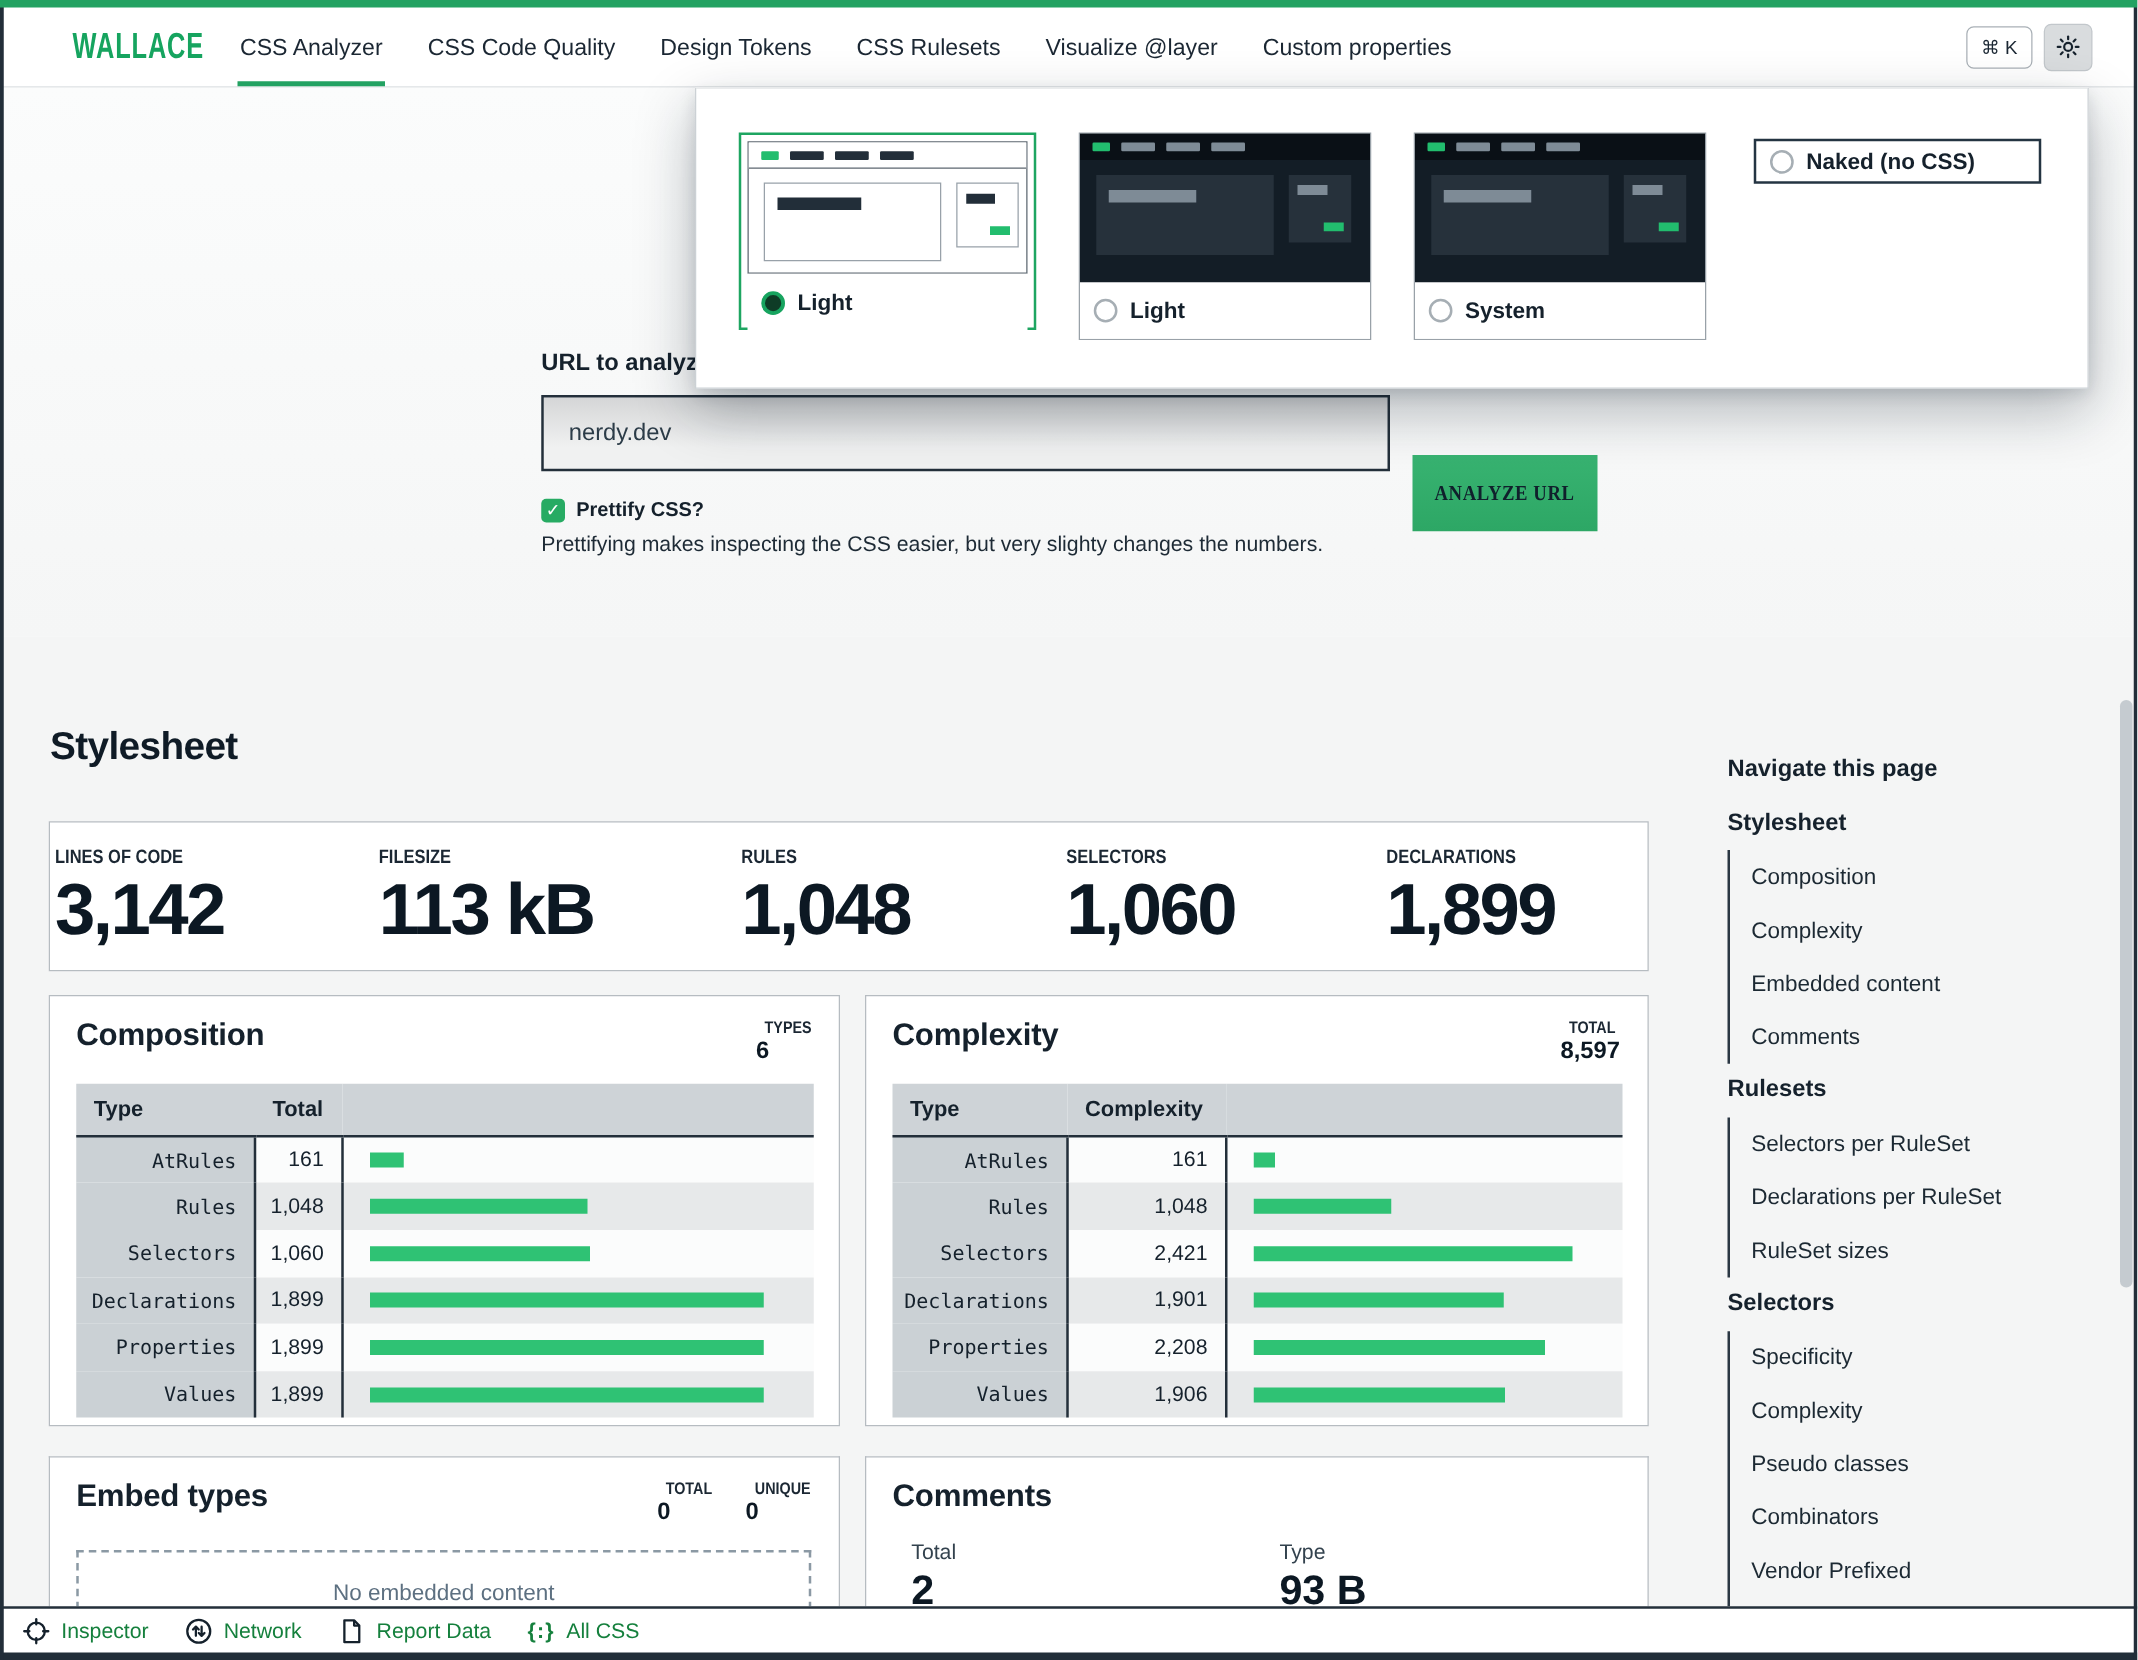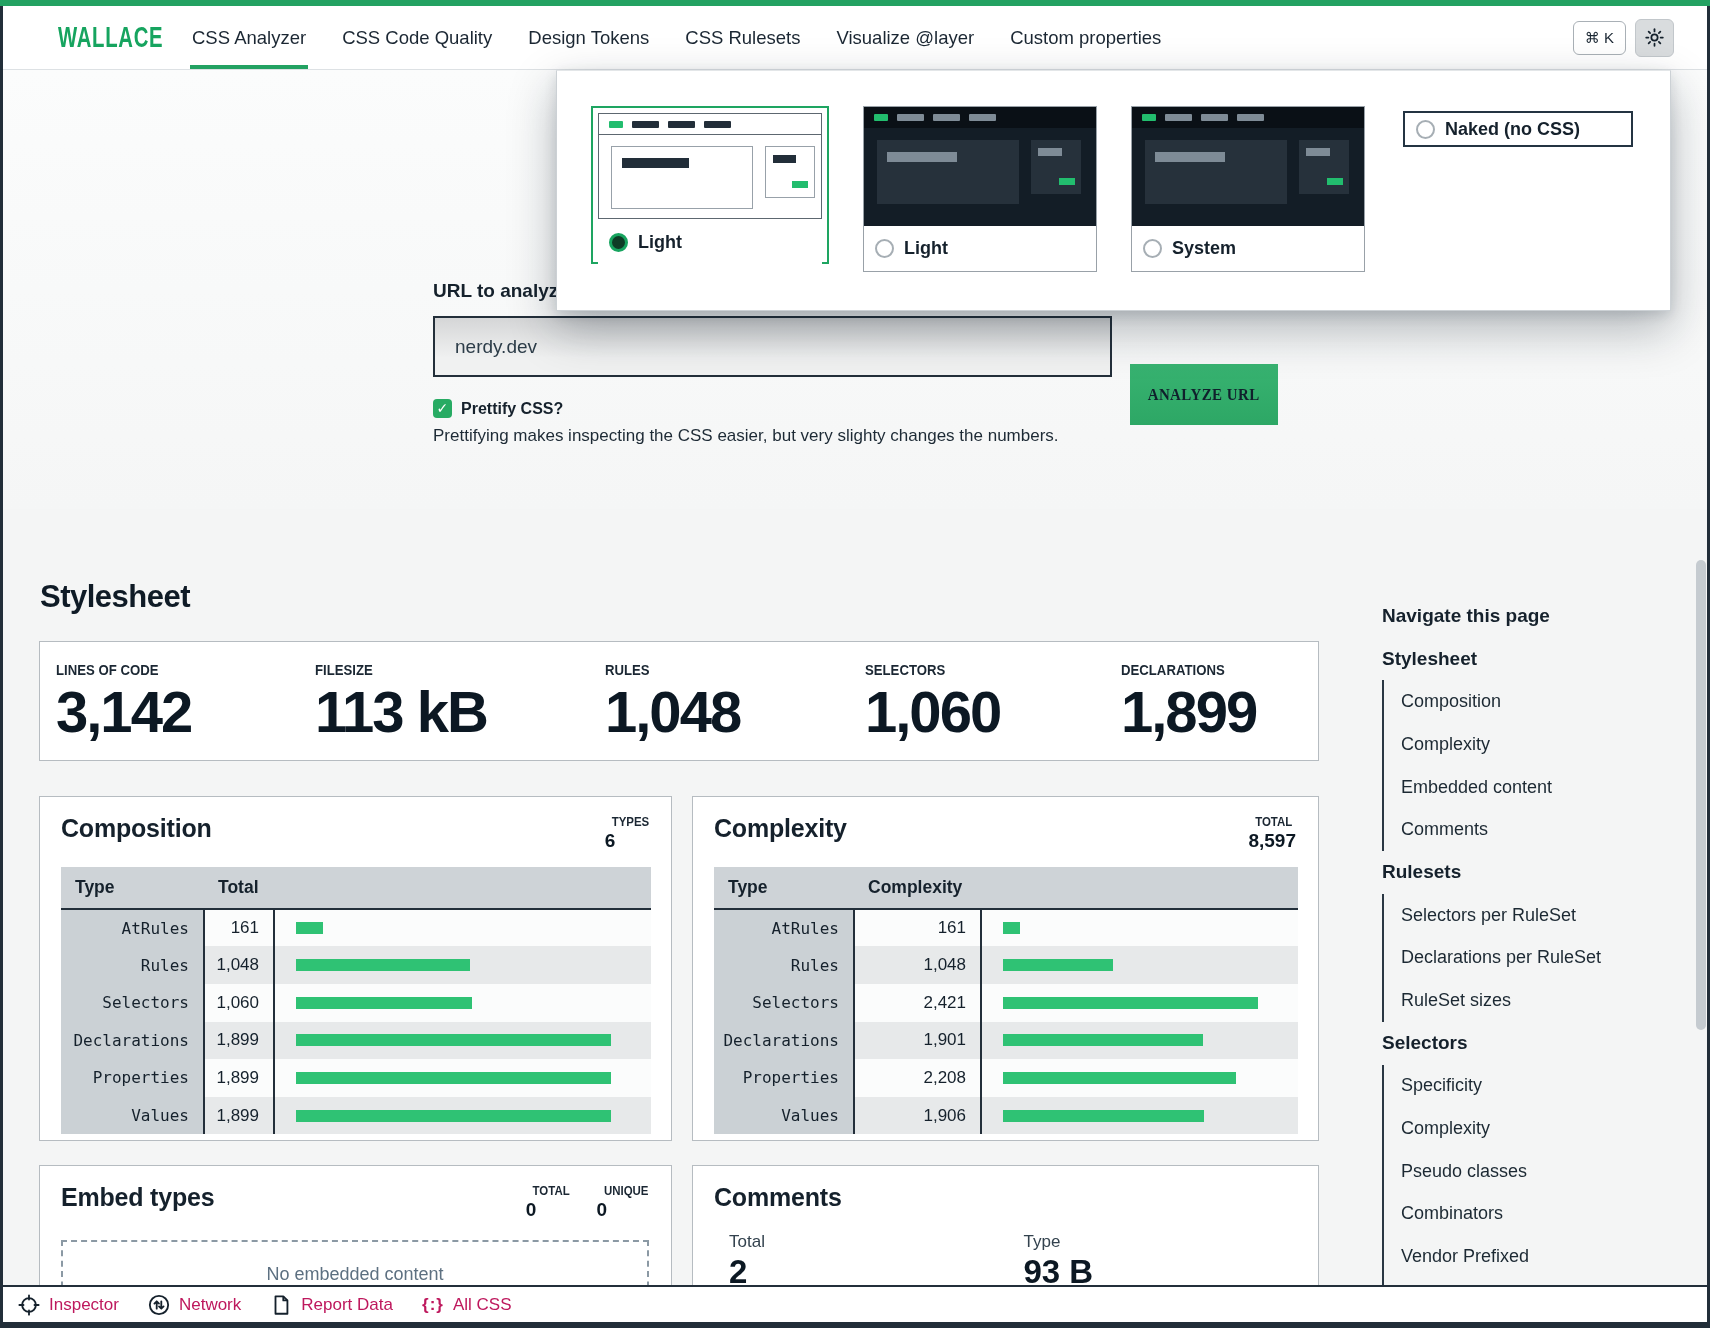--- a/index.html
+++ b/index.html
@@ -83,23 +83,23 @@
   .radio { width:19px; height:19px; border-radius:50%; border:2px solid #a6aeb4; background:#fff; flex:none; cursor:pointer; }
   .radio.on { border:3px solid #17a45f; background:#0e3c26; }
   .theme-label { font-size:18px; font-weight:700; color:#15212c; white-space:nowrap; }
   .naked-option { position:absolute; left:846px; top:40px; width:230px; height:36px; border:2px solid #243442;
                   background:#fff; display:flex; align-items:center; gap:10px; padding:0 11px; cursor:pointer; }
 
   
   .report { position:absolute; top:509px; left:0; right:0; height:819px; background:#f4f5f5; z-index:5; }
   .report-heading { position:absolute; left:40px; top:70px; font-size:31px; font-weight:800;
                     letter-spacing:-.5px; color:#0f1b26; }
-  .stats-card { position:absolute; left:39px; top:132px; width:1280px; height:120px; background:#fff;
+  .stats-card { position:absolute; left:39px; top:148px; width:1280px; height:120px; background:#fff;
                 border:1px solid #b6bcc1; display:grid; grid-template-columns:259px 290px 260px 256px auto;
-                align-items:center; padding-left:16px; }
+                align-items:center; padding-left:4px; }
   .stat-label { font-size:15.5px; font-weight:700; color:#1b2733; transform:scaleX(.85);
                 transform-origin:left; white-space:nowrap; margin-bottom:4px; }
   .stat-value { font-size:58px; font-weight:800; letter-spacing:-2px; line-height:1; color:#0c1823; white-space:nowrap; }
 
   .card { position:absolute; background:#fff; border:1px solid #b6bcc1; }
   .card.comp     { left:39px;  top:287px; width:633px; height:345px; }
   .card.cplx     { left:692px; top:287px; width:627px; height:345px; }
   .card.embed    { left:39px;  top:656px; width:633px; height:210px; border-bottom:none; }
   .card.comments { left:692px; top:656px; width:627px; height:210px; border-bottom:none; }
   .card-head { display:flex; justify-content:space-between; align-items:flex-start; padding:17px 22px 0 21px; }
@@ -140,21 +140,21 @@
   .pn-item { height:42.7px; display:flex; align-items:center; padding-left:17px;
              font-size:18px; color:#1c2933; cursor:pointer; white-space:nowrap; }
   .pn-group-label { cursor:pointer; }
 
   
   .scroll-thumb { position:absolute; right:4px; top:560px; width:10px; height:470px;
                   background:#c5cbd0; border-radius:5px; z-index:60; }
   .toolbar { position:absolute; left:0; right:0; top:1285px; height:43px; background:#fff;
              border-top:2px solid #232f3a; display:flex; align-items:center; gap:29px;
              padding:0 0 6px 18px; z-index:50; }
-  .tb-item { display:flex; align-items:center; gap:9px; font-size:17px; color:#be185d; cursor:pointer; }
+  .tb-item { display:flex; align-items:center; gap:9px; font-size:17px; color:#15803d; cursor:pointer; }
   .tb-icon { display:flex; align-items:center; justify-content:center; width:22px; height:22px; }
   .braces { font-size:17px; font-weight:700; letter-spacing:1px; }
 </style>
 </head>
 <body>
 
 <div class="page">
   <div class="accent"></div>
 
   <header class="nav">

